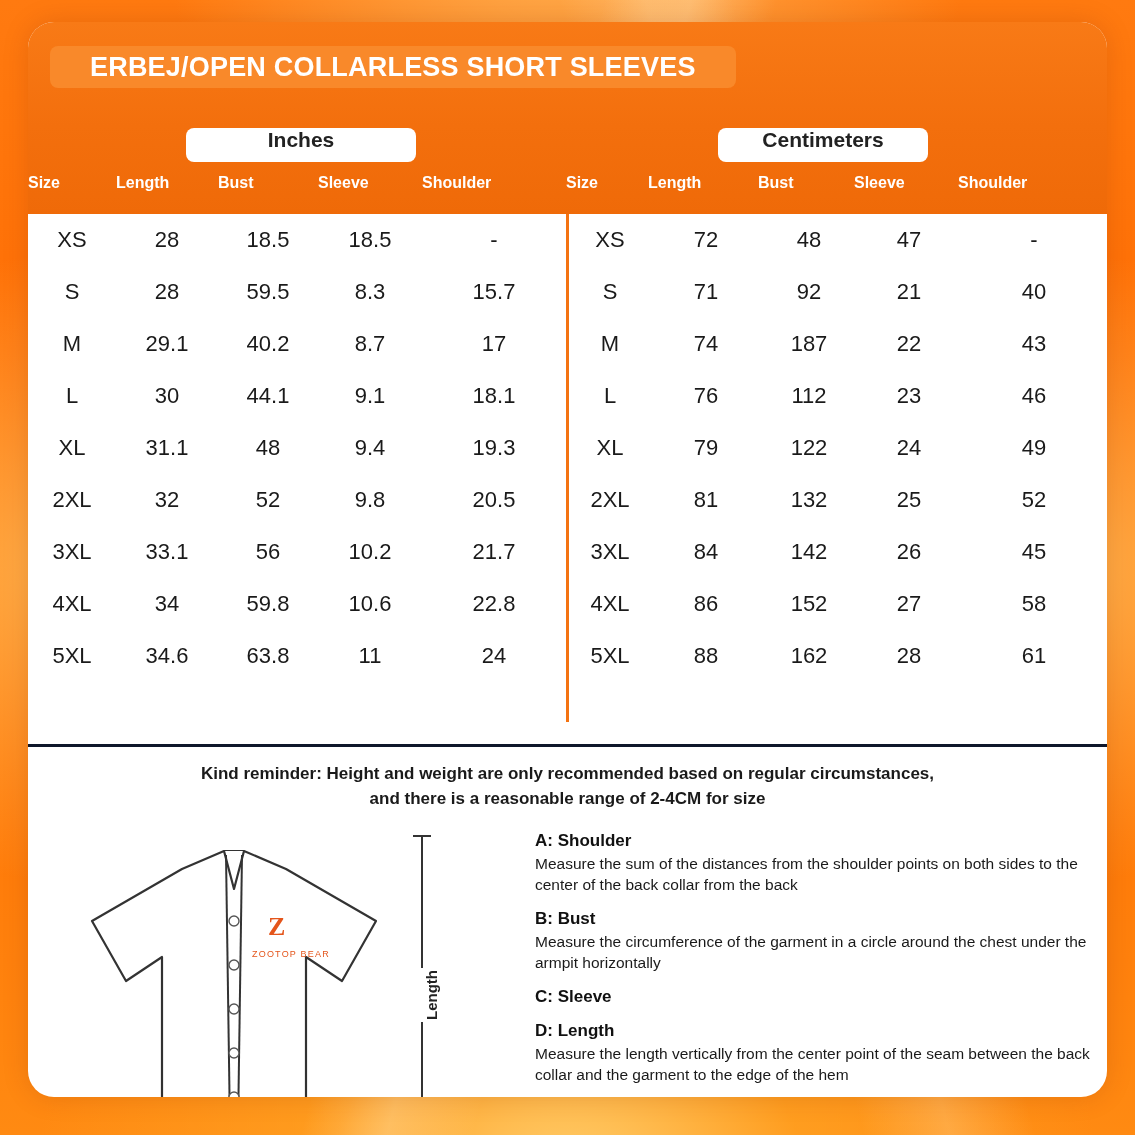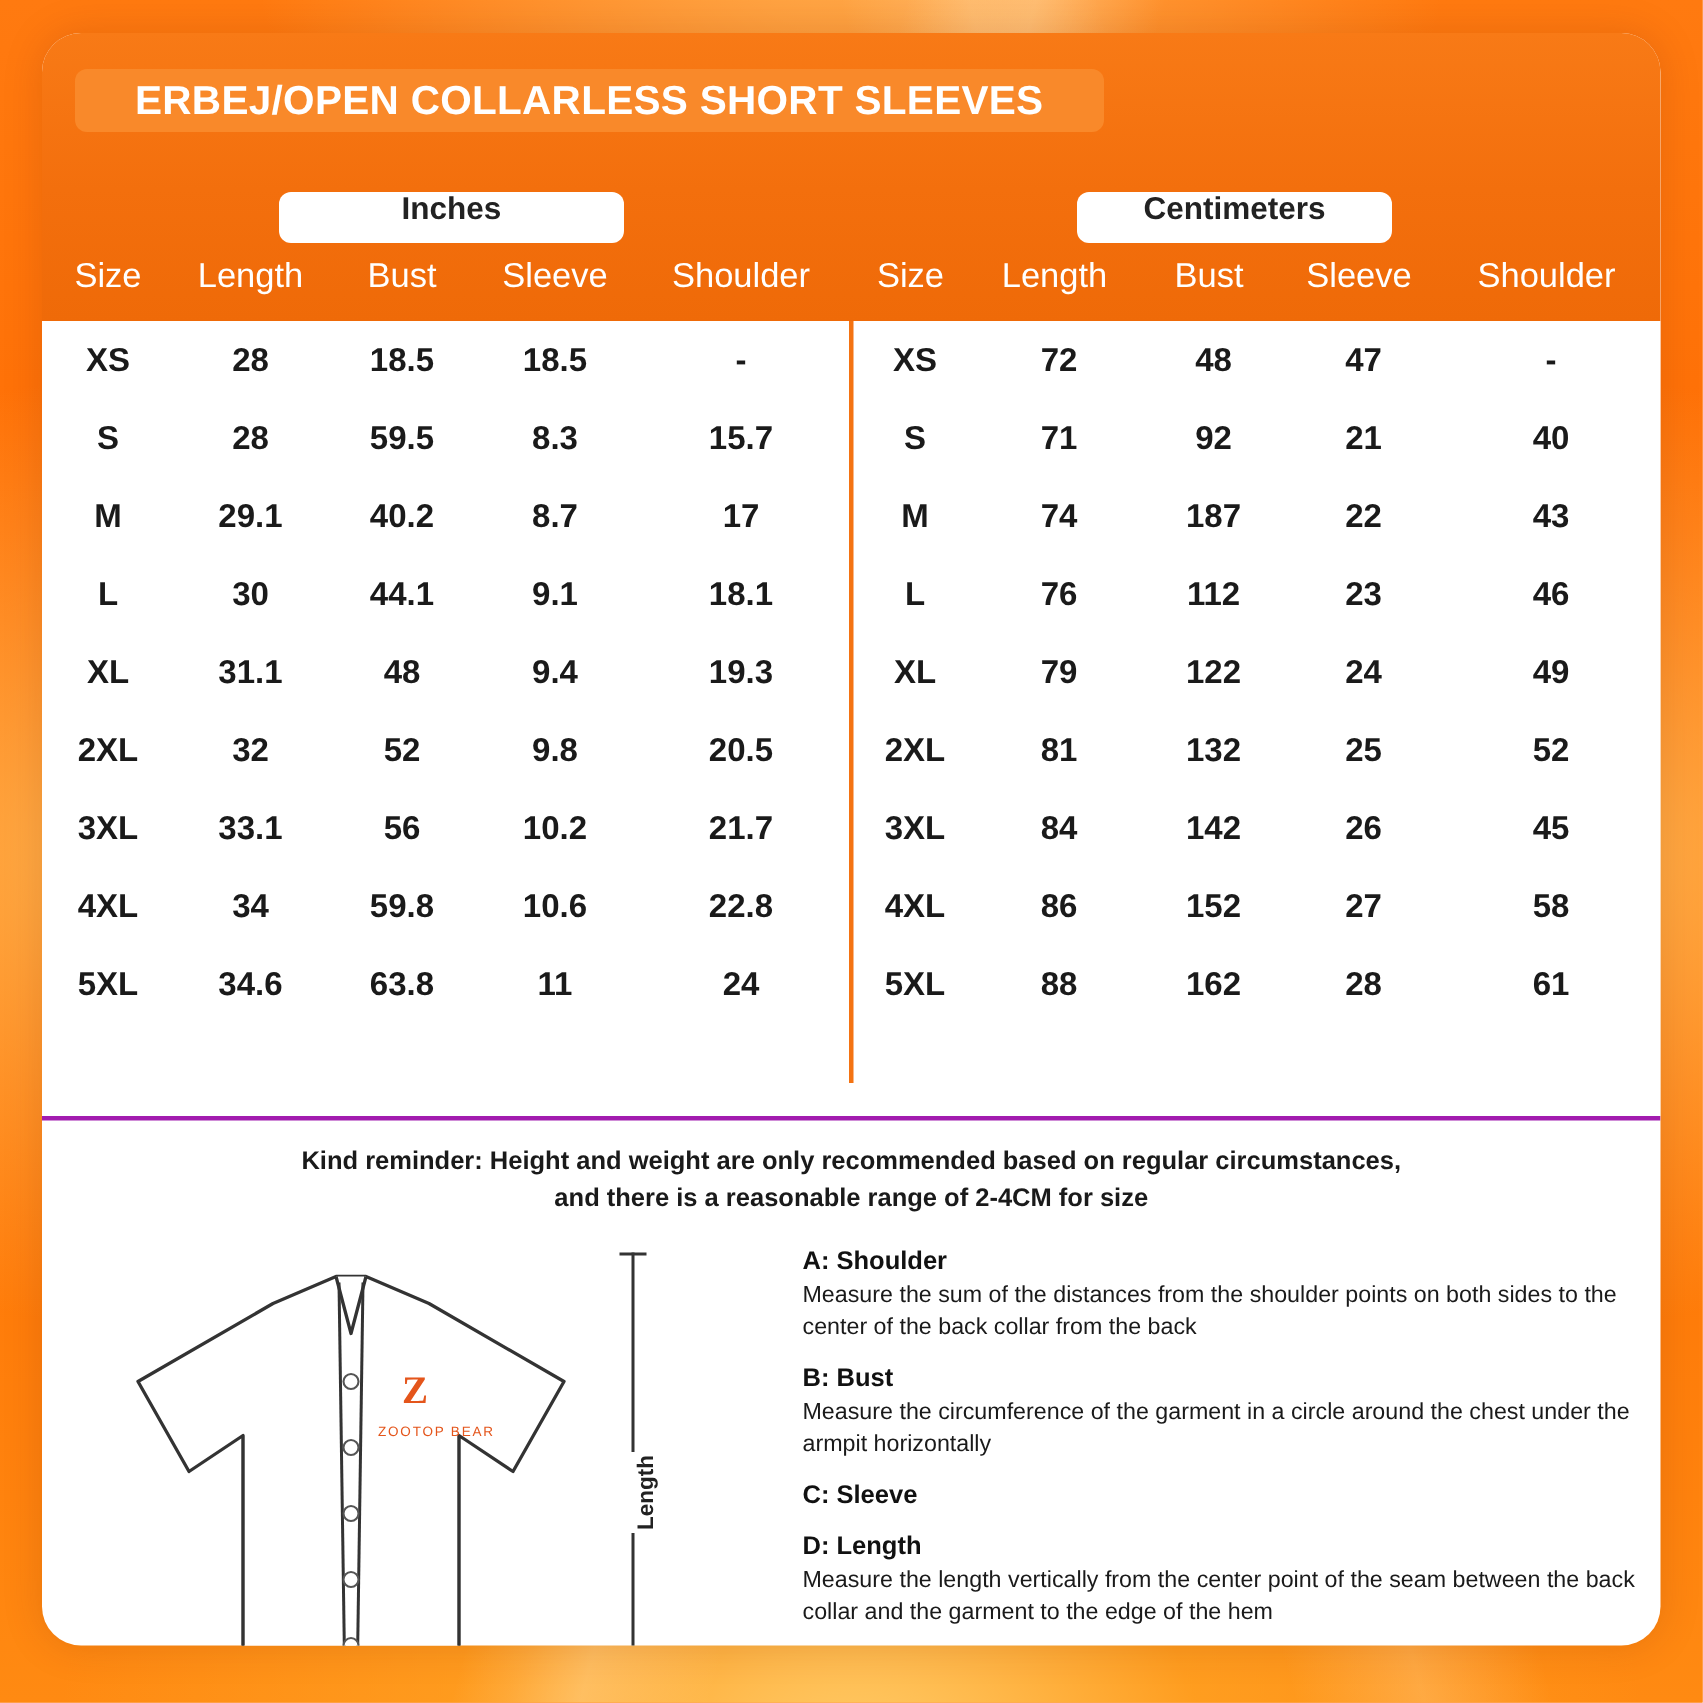--- a/index.html
+++ b/index.html
@@ -79,31 +79,29 @@
   #unit-inches { left: 158px; width: 230px; }
   #unit-cm { left: 690px; width: 210px; }
 
   .head-row {
     position: absolute;
     left: 0; right: 0; top: 42px;
     display: flex;
   }
   .head-cell {
     color: #ffffff;
-    font-size: 23px;
-    font-weight: normal;
-    text-align: center;
+    font-size: 16px;
+    font-weight: bold;
     line-height: 30px;
   }
 
   .tables {
     position: relative;
     height: 530px;
     background: #ffffff;
-    font-weight: bold;
   }
   .divider-v {
     position: absolute;
     left: 538px; top: 0; width: 3px; height: 508px;
     background: #f47312;
   }
   .tbl {
     position: absolute; top: 0;
     border-collapse: collapse;
   }
@@ -112,21 +110,21 @@
   .tbl td {
     height: 52px;
     font-size: 22px;
     color: #1a1a1a;
     text-align: center;
     vertical-align: middle;
   }
 
   .reminder {
     position: relative;
-    border-top: 3px solid #a21caf;
+    border-top: 3px solid #0f172a;
     padding: 14px 40px 10px 40px;
     text-align: center;
   }
   .reminder div {
     font-size: 17px;
     font-weight: bold;
     color: #1a1a1a;
     line-height: 25px;
   }
 

